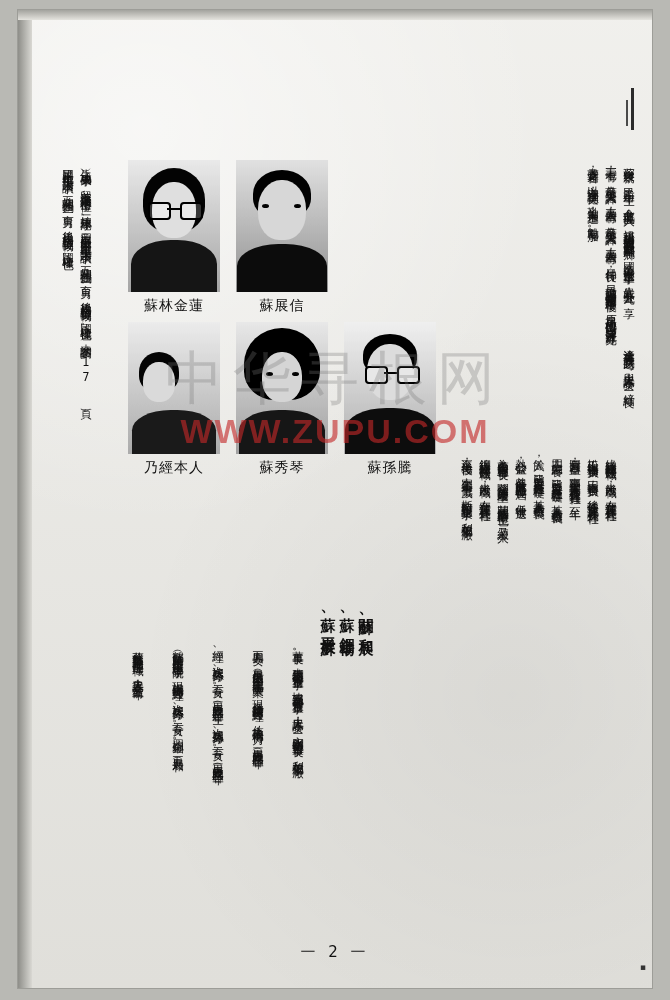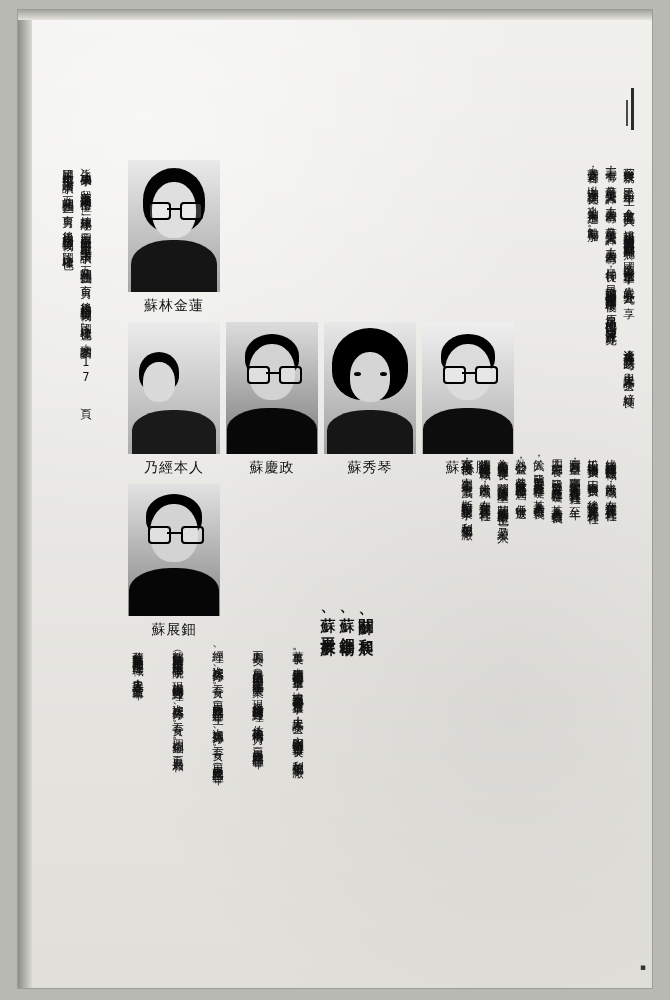--- a/index.html
+++ b/index.html
@@ -44,21 +44,21 @@
     position:absolute;right:24px;top:90px;width:2px;height:26px;
     background:#4a4a4a;
   }
 
   
   .grid{
     position:absolute;
     left:110px; top:150px;
     width:390px;
   }
-  .row{display:flex;gap:6px;margin-bottom:4px;align-items:center;}
+  .row{display:flex;gap:16px;margin-bottom:4px;align-items:center;}
   .cell{width:92px;}
   .photo{
     width:92px;height:132px;
     background:#c9c7c2;
     position:relative;
     overflow:hidden;
     filter:grayscale(1) contrast(1.25);
   }
   .photo .bg{position:absolute;inset:0;}
   .photo .head{
@@ -184,43 +184,42 @@
           <div class="bg" style="background:linear-gradient(180deg,#d6d4cf,#9f9d98);"></div>
           <div class="hair" style="top:8px;width:62px;height:64px;background:#1c1c1c;"></div>
           <div class="head" style="top:22px;width:44px;height:56px;background:#cfccc6;"></div>
           <div class="glass" style="left:20px;top:42px;"></div>
           <div class="glass" style="left:52px;top:42px;"></div>
           <div class="bridge" style="left:39px;top:48px;width:14px;"></div>
           <div class="body" style="width:86px;height:52px;background:#2a2a2a;"></div>
         </div>
         <div class="caption">蘇林金蓮</div>
       </div>
+      <div class="cell">
+        <div class="photo">
+          <div class="bg" style="background:linear-gradient(180deg,#cfcdc8,#8f8d88);"></div>
+          <div class="hair" style="top:10px;width:58px;height:48px;background:#1a1a1a;"></div>
+          <div class="head" style="top:20px;width:48px;height:60px;background:#c8c5bf;"></div>
+          <div class="eye" style="left:26px;top:44px;"></div>
+          <div class="eye" style="left:58px;top:44px;"></div>
+          <div class="body" style="width:90px;height:48px;background:#232323;"></div>
+        </div>
+        <div class="caption">蘇展信</div>
+      </div>
     </div>
 
     <div class="row">
       <div class="cell">
         <div class="photo">
           <div class="bg" style="background:linear-gradient(180deg,#d8d6d1,#a4a29d);"></div>
           <div class="hair" style="top:30px;width:40px;height:40px;background:#1d1d1d;left:34%;"></div>
           <div class="head" style="top:40px;width:32px;height:40px;background:#cbc8c2;left:34%;"></div>
           <div class="body" style="width:84px;height:44px;background:#2e2e2e;"></div>
         </div>
         <div class="caption">乃經本人</div>
-      </div>
-      <div class="cell">
-        <div class="photo">
-          <div class="bg" style="background:linear-gradient(180deg,#cccac5,#7e7c77);"></div>
-          <div class="hair" style="top:12px;width:54px;height:44px;background:#151515;"></div>
-          <div class="head" style="top:22px;width:46px;height:56px;background:#c4c1bb;"></div>
-          <div class="glass" style="left:21px;top:44px;"></div>
-          <div class="glass" style="left:53px;top:44px;"></div>
-          <div class="bridge" style="left:40px;top:50px;width:13px;"></div>
-          <div class="body" style="width:90px;height:46px;background:#202020;"></div>
-        </div>
-        <div class="caption">蘇慶政</div>
       </div>
       <div class="cell">
         <div class="photo">
           <div class="bg" style="background:linear-gradient(180deg,#d5d3ce,#9b9994);"></div>
           <div class="hair" style="top:6px;width:76px;height:72px;background:#141414;"></div>
           <div class="head" style="top:30px;width:40px;height:50px;background:#c7c4be;"></div>
           <div class="eye" style="left:30px;top:50px;"></div>
           <div class="eye" style="left:56px;top:50px;"></div>
           <div class="body" style="width:86px;height:44px;background:#2b2b2b;"></div>
         </div>
@@ -234,31 +233,24 @@
           <div class="glass" style="left:21px;top:44px;"></div>
           <div class="glass" style="left:53px;top:44px;"></div>
           <div class="bridge" style="left:40px;top:50px;width:13px;"></div>
           <div class="body" style="width:90px;height:46px;background:#242424;"></div>
         </div>
         <div class="caption">蘇孫騰</div>
       </div>
     </div>
 
     <div class="row">
-      <div class="cell">
-        <div class="photo">
-          <div class="bg" style="background:linear-gradient(180deg,#d0cec9,#86847f);"></div>
-          <div class="hair" style="top:10px;width:56px;height:44px;background:#131313;"></div>
-          <div class="head" style="top:20px;width:48px;height:58px;background:#c5c2bc;"></div>
-          <div class="glass" style="left:20px;top:42px;"></div>
-          <div class="glass" style="left:53px;top:42px;"></div>
-          <div class="bridge" style="left:39px;top:48px;width:14px;"></div>
-          <div class="body" style="width:90px;height:48px;background:#1e1e1e;"></div>
-        </div>
-        <div class="caption">蘇展鈿</div>
-      </div>
     </div>
 
   </div>
 
-
+  <div class="wm">
+    <div class="big">中华寻根网</div>
+    <div class="url">WWW.ZUPU.COM</div>
+  </div>
+
+  <div class="pagenum">一 2 一</div>
   <div class="dots">▪</div>
 </div>
 
 </body></html>

